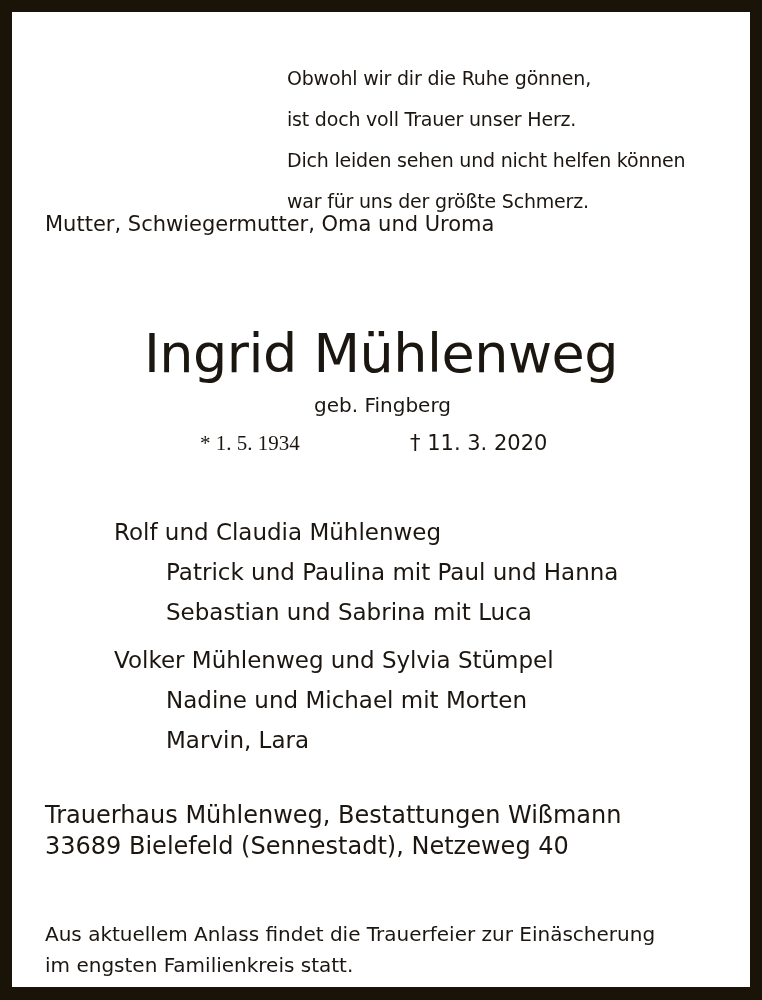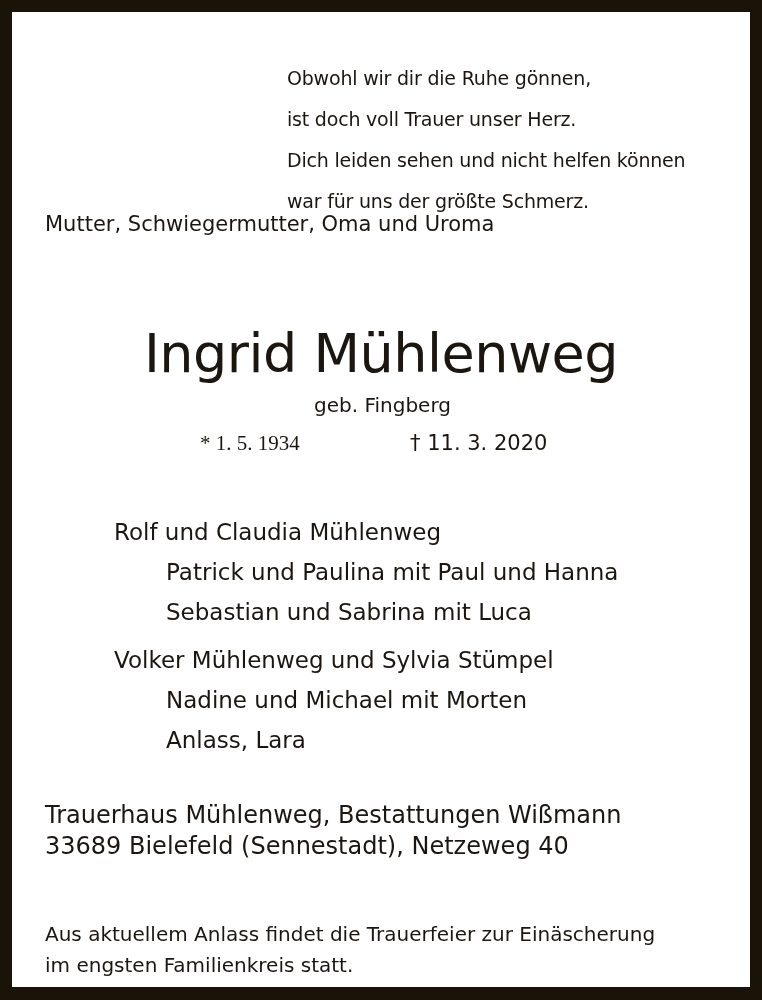--- a/index.html
+++ b/index.html
@@ -86,21 +86,21 @@
 
   <div class="abs family">
     <div>
       <div>Rolf und Claudia Mühlenweg</div>
       <div class="indent">Patrick und Paulina mit Paul und Hanna</div>
       <div class="indent">Sebastian und Sabrina mit Luca</div>
     </div>
     <div class="gap">
       <div>Volker Mühlenweg und Sylvia Stümpel</div>
       <div class="indent">Nadine und Michael mit Morten</div>
-      <div class="indent">Anlass, Lara</div>
+      <div class="indent">Marvin, Lara</div>
     </div>
   </div>
 
   <div class="abs address">
     <div>Trauerhaus Mühlenweg, Bestattungen Wißmann</div>
     <div>33689 Bielefeld (Sennestadt), Netzeweg 40</div>
   </div>
 
   <div class="abs note">
     <div>Aus aktuellem Anlass findet die Trauerfeier zur Einäscherung</div>

